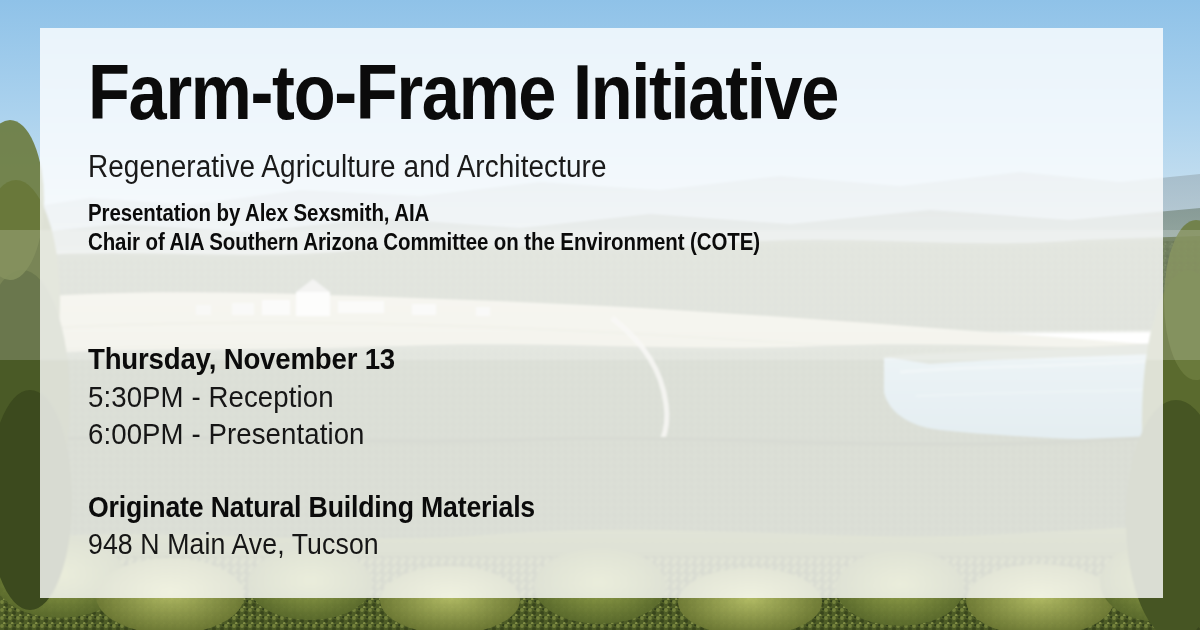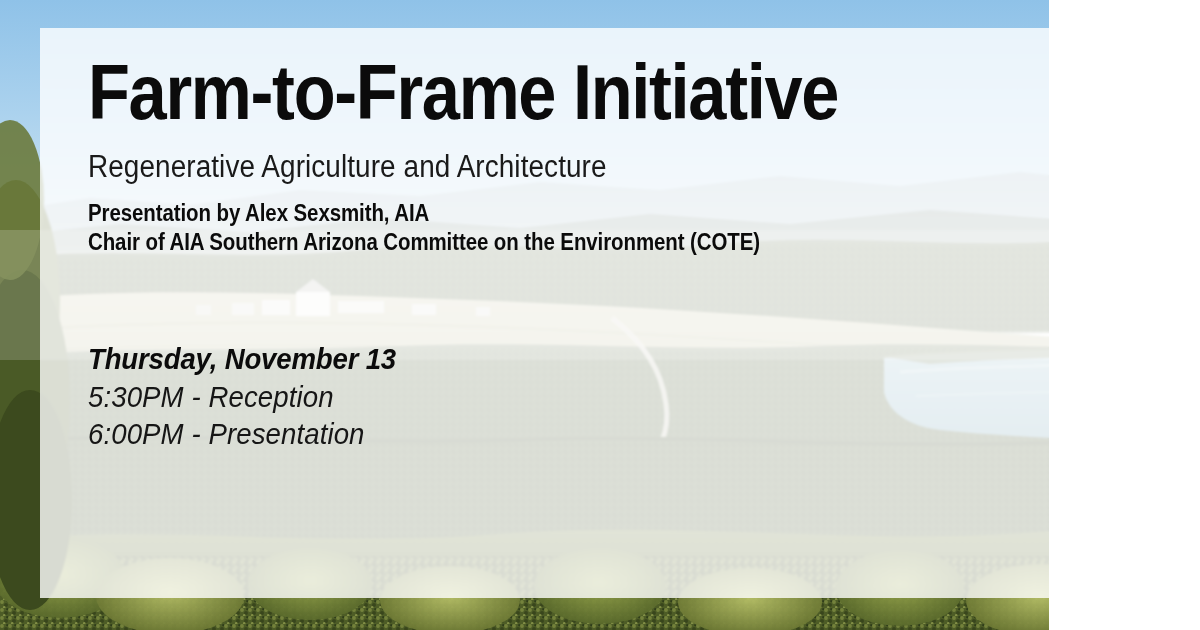--- a/index.html
+++ b/index.html
@@ -1,19 +1,19 @@
 <!DOCTYPE html>
 <html><head>
 <meta charset="utf-8">
 <style>
   html,body{margin:0;padding:0;background:#fff;}
   body{width:1200px;height:630px;overflow:hidden;
        font-family:"Liberation Sans",sans-serif;}
 
-  #banner{position:relative;width:1049px;height:630px;overflow:hidden;}
+  #banner{position:relative;width:1200px;height:630px;overflow:hidden;}
 
   
   #photo{position:absolute;inset:0;width:1200px;height:630px;}
 
   
   #panel{
     position:absolute;left:40px;top:28px;width:1123px;height:570px;
     background:rgba(255,255,255,.80);
     -webkit-backdrop-filter:blur(1px);backdrop-filter:blur(1px);
   }
@@ -34,21 +34,21 @@
     white-space:nowrap;
   }
   .presenter{
     position:absolute;left:0;top:171px;
     font-size:23px;line-height:29px;font-weight:700;color:#0b0b0b;
     letter-spacing:-.1px;transform:scaleX(.89);transform-origin:left center;
     white-space:nowrap;
   }
   .presenter div{white-space:nowrap;}
 
-  .datetime{position:absolute;left:0;top:312px;font-style:italic;}
+  .datetime{position:absolute;left:0;top:312px;}
   .date-line{
     font-size:30px;line-height:38px;font-weight:700;color:#0b0b0b;
     letter-spacing:-.2px;transform:scaleX(.92);transform-origin:left center;
     white-space:nowrap;
   }
   .time-line{
     font-size:30px;line-height:37px;font-weight:400;color:#161616;
     letter-spacing:.1px;transform:scaleX(.92);transform-origin:left center;
     white-space:nowrap;
   }
@@ -240,16 +240,20 @@
       <div>Presentation by Alex Sexsmith, AIA</div>
       <div>Chair of AIA Southern Arizona Committee on the Environment (COTE)</div>
     </div>
 
     <div class="datetime">
       <div class="date-line">Thursday, November 13</div>
       <div class="time-line">5:30PM - Reception</div>
       <div class="time-line">6:00PM - Presentation</div>
     </div>
 
+    <div class="venue">
+      <div class="venue-name">Originate Natural Building Materials</div>
+      <div class="venue-addr">948 N Main Ave, Tucson</div>
+    </div>
   </div>
 
 
 </div>
 
 </body></html>

